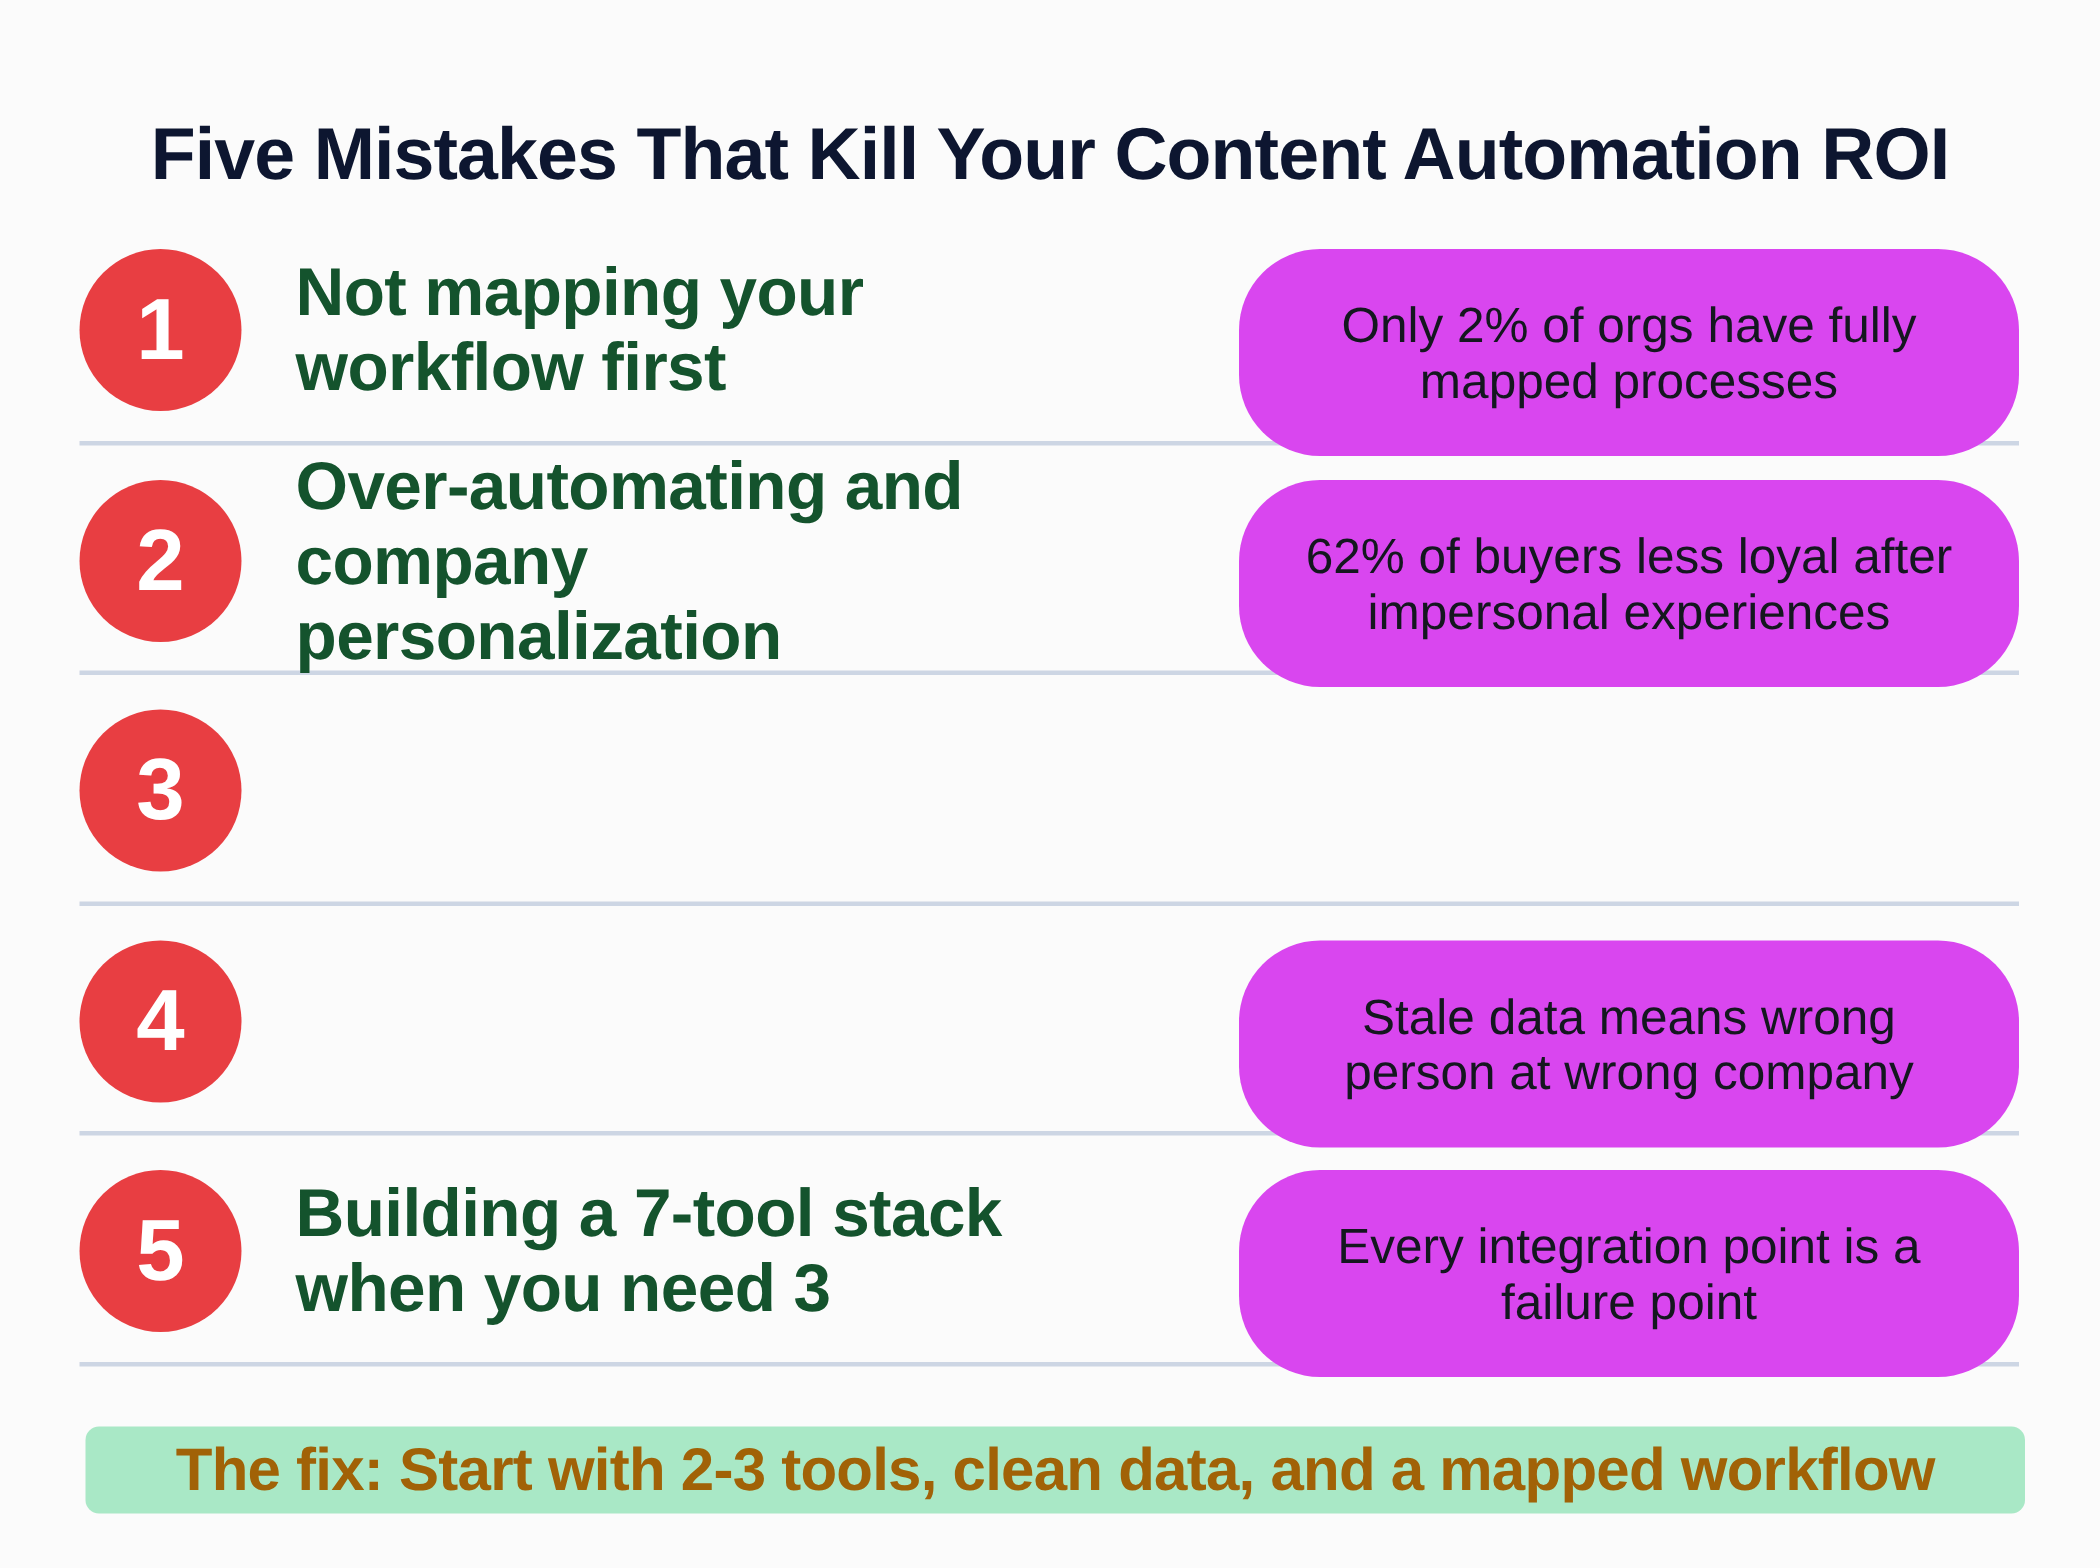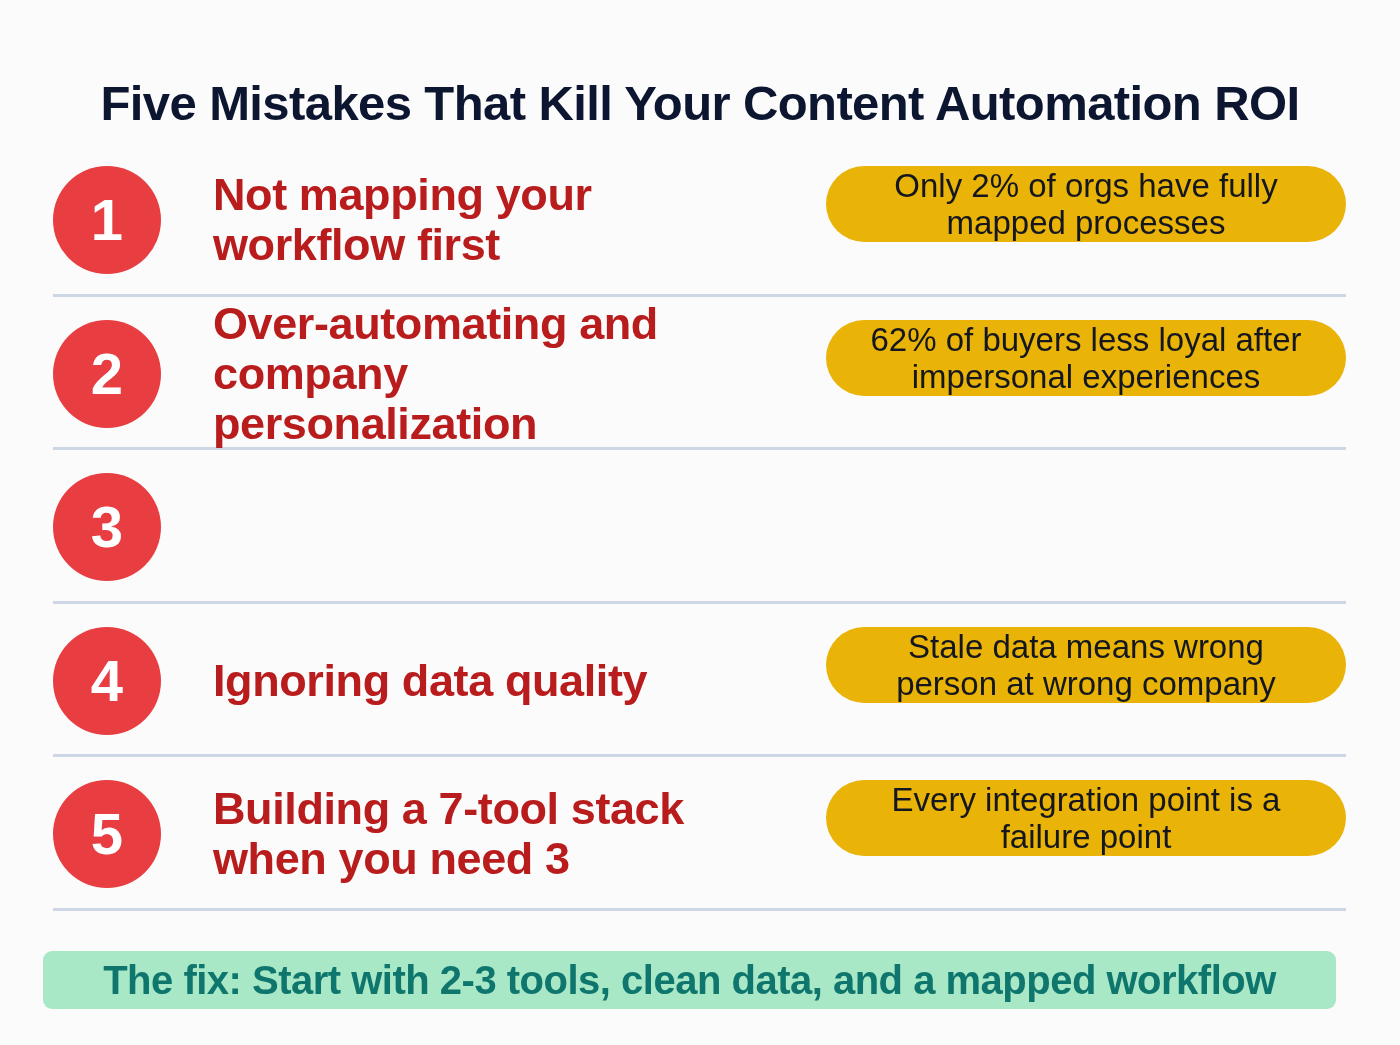--- a/index.html
+++ b/index.html
@@ -51,65 +51,65 @@
       color: #ffffff;
       display: flex;
       align-items: center;
       justify-content: center;
       font-size: 58px;
       font-weight: bold;
       line-height: 1;
     }
     .mistake {
       position: absolute;
-      left: 160px;
+      left: 144px;
       top: 23px;
       width: 600px;
       height: 108px;
       display: flex;
       align-items: center;
       font-size: 45px;
       font-weight: bold;
       line-height: 50px;
       letter-spacing: -0.4px;
-      color: #b91c1c;
+      color: #14532d;
     }
     .pill {
       position: absolute;
       left: 773px;
       top: 23px;
       width: 520px;
-      height: 76px;
+      height: 138px;
       border-radius: 54px;
-      background: #eab308;
+      background: #d946ef;
       display: flex;
       align-items: center;
       justify-content: center;
       text-align: center;
       padding: 0 26px;
       box-sizing: border-box;
       font-size: 33px;
       line-height: 37px;
       color: #14171f;
     }
     .fix {
       position: absolute;
-      left: 43px;
+      left: 57px;
       top: 951px;
       width: 1293px;
       height: 58px;
       border-radius: 9px;
       background: #a9e8c6;
       display: flex;
       align-items: center;
       justify-content: center;
       font-size: 40px;
       font-weight: bold;
       letter-spacing: -0.5px;
-      color: #0f766e;
+      color: #a16207;
       white-space: nowrap;
     }
   </style>
 </head>
 <body>
 
 <h1 class="title">Five Mistakes That Kill Your Content Automation ROI</h1>
 
 <div class="rows">
   <div class="row">
@@ -120,21 +120,20 @@
   <div class="row">
     <div class="badge">2</div>
     <div class="mistake" style="width:500px">Over-automating and company personalization</div>
     <div class="pill" style="padding:0 14px">62% of buyers less loyal after impersonal experiences</div>
   </div>
   <div class="row">
     <div class="badge">3</div>
   </div>
   <div class="row">
     <div class="badge">4</div>
-    <div class="mistake">Ignoring data quality</div>
     <div class="pill" style="padding:0 40px">Stale data means wrong person at wrong company</div>
   </div>
   <div class="row">
     <div class="badge">5</div>
     <div class="mistake" style="width:500px">Building a 7-tool stack when you need 3</div>
     <div class="pill" style="padding:0 40px">Every integration point is a failure point</div>
   </div>
 </div>
 
 <div class="fix">The fix: Start with 2-3 tools, clean data, and a mapped workflow</div>

